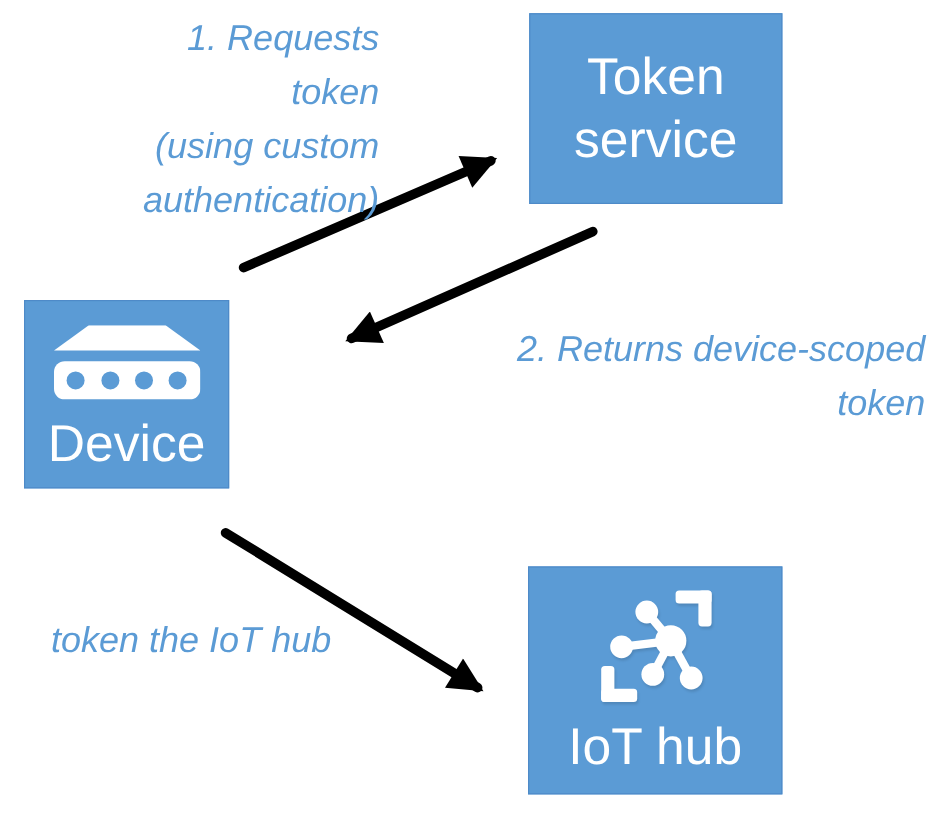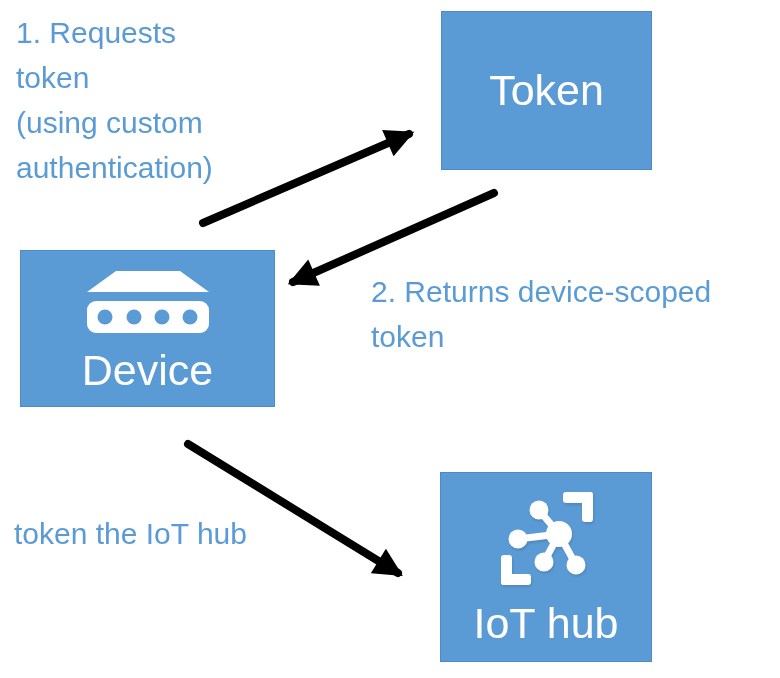--- a/index.html
+++ b/index.html
@@ -37,30 +37,31 @@
     justify-content: center;
     text-align: center;
   }
   .node-label {
     font-size: 43px;
     line-height: 53px;
     color: var(--node-label);
     white-space: nowrap;
   }
   #token-service { left: 441px; top: 11px; width: 211px; height: 159px; }
-  #device       { left: 20px;  top: 250px; width: 255px; height: 157px; padding-top: 10px; }
+  #device       { left: 20px;  top: 250px; width: 171px; height: 157px; padding-top: 10px; }
   #iot-hub      { left: 440px; top: 472px; width: 212px; height: 190px; padding-top: 4px; text-align: right; }
   #device .node-icon { width: 122px; height: 62px; margin-bottom: 11px; }
   #iot-hub .node-icon { width: 100px; height: 100px; margin-bottom: 8px; filter: drop-shadow(1px 2px 1px rgba(0,0,0,0.12)); }
   .annotation {
     position: absolute;
     color: var(--annotation-text);
     font-size: 30px;
     line-height: 45px;
-    text-align: left;
+    text-align: right;
+    font-style: italic;
   }
   #step1 { left: 16px;  top: 10px;  width: 300px; }
   #step2 { left: 371px; top: 244px; width: 400px; margin-top: 25px; }
   #step3 { left: 14px;  top: 511px; width: 262px; }
   .annotation span { display: block; }
 </style>
 </head>
 <body>
 
 <div class="canvas">
@@ -89,20 +90,21 @@
     <span>2. Returns device-scoped</span>
     <span>token</span>
   </div>
 
   <div class="annotation" id="step3">
     <span>token the IoT hub</span>
   </div>
 
   <div class="node" id="token-service">
     <div class="node-label">Token</div>
+    <div class="node-label">service</div>
   </div>
 
   <div class="node" id="device">
     <svg class="node-icon" viewBox="0 0 122 62" xmlns="http://www.w3.org/2000/svg">
       <polygon points="29,0 93,0 122,21 0,21" fill="#ffffff"></polygon>
       <rect x="0" y="30" width="122" height="32" rx="9" fill="#ffffff"></rect>
       <g fill="var(--node-fill)">
         <circle cx="18" cy="46" r="7.5"></circle>
         <circle cx="47" cy="46" r="7.5"></circle>
         <circle cx="75" cy="46" r="7.5"></circle>

